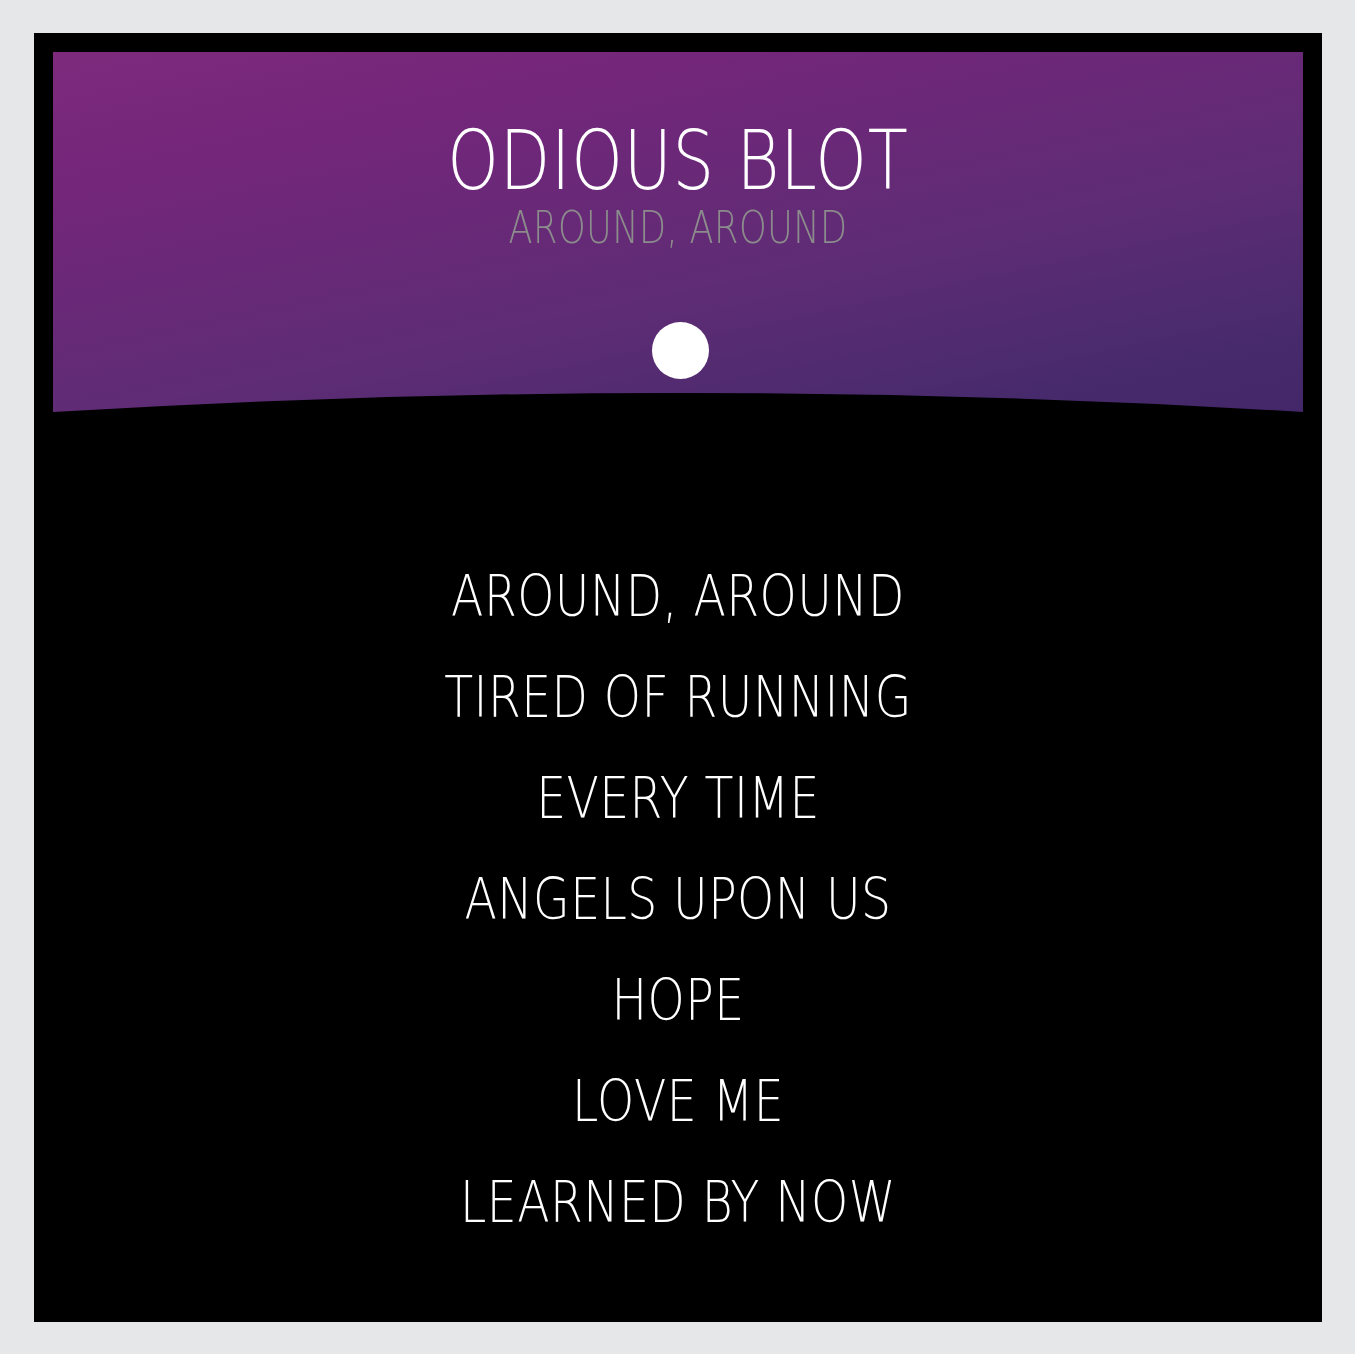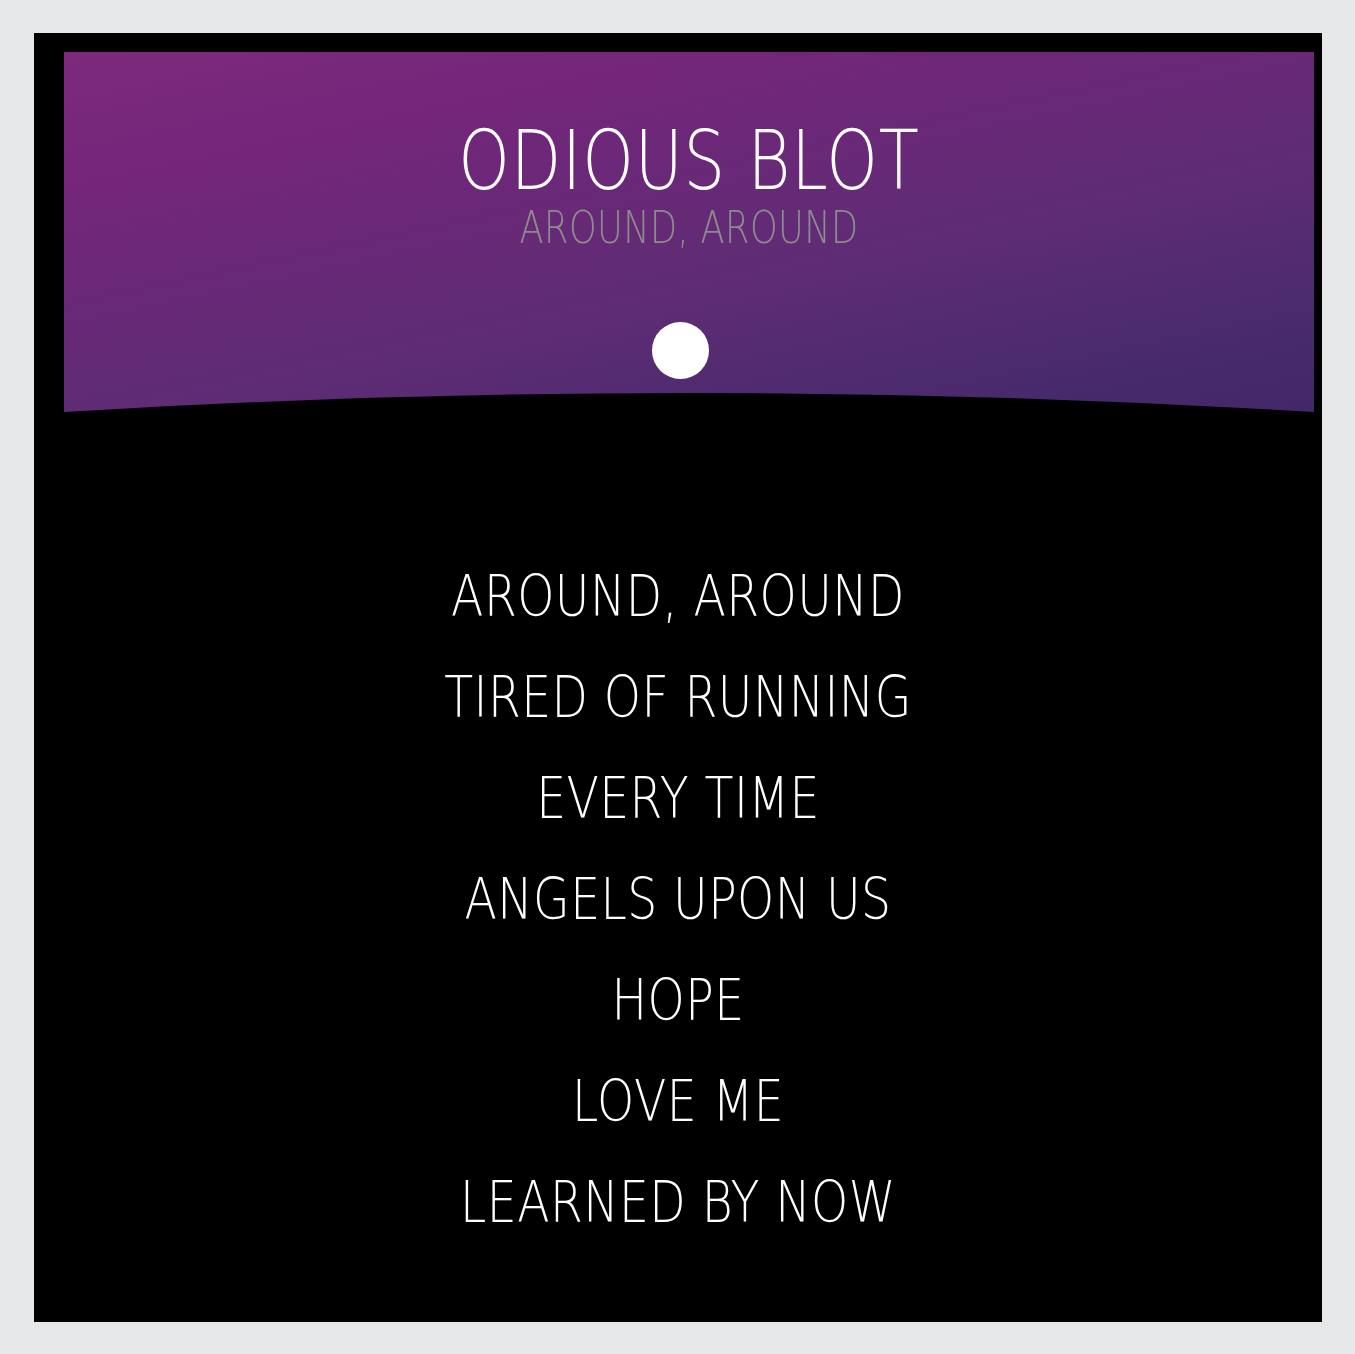--- a/index.html
+++ b/index.html
@@ -21,21 +21,21 @@
     top: 33px;
     width: 1288px;
     height: 1289px;
     background: #000000;
     overflow: hidden;
   }
 
   
   #header-panel {
     position: absolute;
-    left: 30px;
+    left: 19px;
     top: 19px;
     width: 1250px;
     height: 406px;
     overflow: hidden;
   }
   #header-gradient {
     position: absolute;
     inset: 0;
     background: linear-gradient(168deg, #7d2a7c 0%, #73267a 22%, #5f2c75 55%, #472a6c 82%, #402567 100%);
   }

